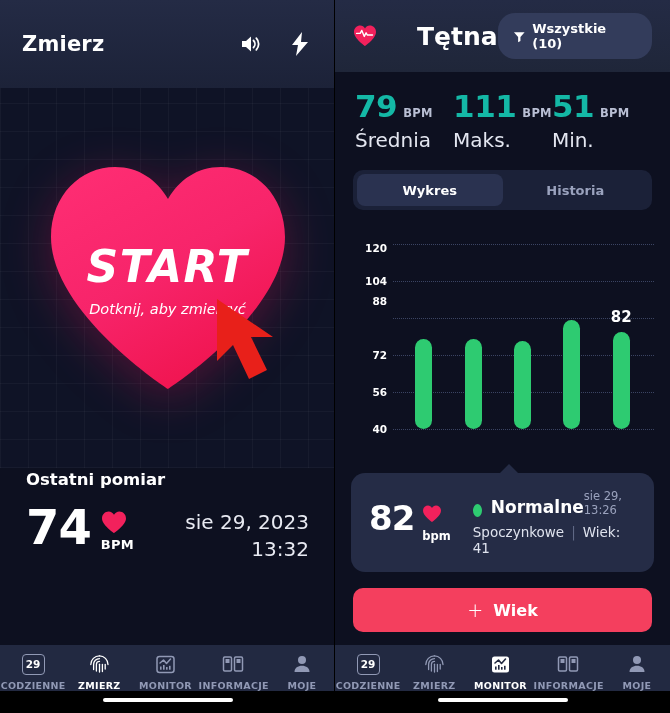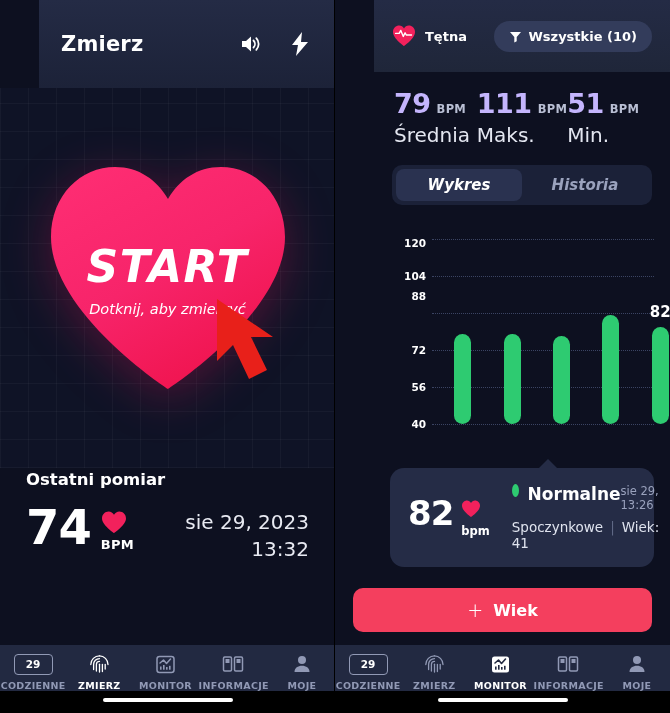--- a/index.html
+++ b/index.html
@@ -2,21 +2,21 @@
 <html><head>
 <meta charset="utf-8">
 <style>
   * { margin:0; padding:0; box-sizing:border-box; }
   html,body{ width:670px; height:713px; overflow:hidden; }
   body{
     font-family:"DejaVu Sans", sans-serif;
     background:#000;
     display:flex;
   }
-  .panel{ width:335px; height:713px; position:relative; overflow:hidden;padding-left:39px; }
+  .panel{ width:335px; height:713px; position:relative; overflow:hidden; }
   .panel.left{ background:#0d1020; }
   .panel.right{ background:#0d1020; }
   .divider{ position:absolute; left:334px; top:0; width:1px; height:713px; background:#000; z-index:50; }
 
   
   .l-header{
     height:88px; background:linear-gradient(180deg,#242b45 0%,#1c2238 100%);
     display:flex; align-items:center; padding:0 22px; position:relative;
   }
   .l-title{ font-size:21px; font-weight:bold; color:#fff; letter-spacing:.2px; }
@@ -52,41 +52,41 @@
   .bpm-unit{ font-size:13px; font-weight:bold; color:#fff; margin-top:3px; letter-spacing:.3px; }
   .last-date{ margin-left:auto; text-align:right; padding-top:4px; }
   .last-date div{ font-size:20px; color:#e8eaf2; line-height:1.35; }
 
   
   .r-header{
     height:72px; background:linear-gradient(180deg,#242b45 0%,#1f2639 100%);
     display:flex; align-items:center; padding:0 18px;
   }
   .r-title-grp{ display:flex; align-items:center; gap:9px; }
-  .r-title{ font-size:13px; font-weight:bold; color:#fff; }
+  .r-title{ font-size:25px; font-weight:bold; color:#fff;margin-left:31px; }
   .filter-pill{
     margin-left:auto; display:flex; align-items:center; gap:7px;
     background:#333c5b; border-radius:17px; padding:8px 15px;
   }
   .filter-pill span{ font-size:13px; font-weight:bold; color:#fff; }
 
   .stats-row{ display:flex; padding:16px 20px 6px 20px; }
   .stat{ width:111px; }
   .stat-top{ display:flex; align-items:baseline; gap:6px; }
-  .stat-val{ font-size:27px; font-weight:bold; color:#c4b5fd; letter-spacing:-.5px; }
+  .stat-val{ font-size:31px; font-weight:bold; color:#14b8a6; letter-spacing:-.5px; }
   .stat-unit{ font-size:11.5px; font-weight:bold; color:#b9bfd4; letter-spacing:.3px; }
   .stat-label{ font-size:20px; color:#e3e6f0; margin-top:4px; }
 
   .tabs{
     margin:12px 18px 0 18px; background:#1b2138; border-radius:10px;
     display:flex; padding:4px; height:40px;
   }
   .tab{
     flex:1; display:flex; align-items:center; justify-content:center;
-    font-size:15px; font-weight:bold; color:#9aa2bd; border-radius:8px;font-style:italic;
+    font-size:13px; font-weight:bold; color:#9aa2bd; border-radius:8px;
   }
   .tab.active{ background:#2a3250; color:#fff; }
 
   .chart{ position:relative; margin:22px 16px 0 16px; height:215px; }
   .grid-line{ position:absolute; left:42px; right:0; height:0; border-top:1px dotted #3b4463; }
   .grid-lbl{ position:absolute; left:0; width:36px; text-align:right; font-size:10.5px; font-weight:bold; color:#fff; transform:translateY(-50%); }
   .bars{ position:absolute; left:48px; right:8px; top:0; bottom:0; }
   .bar{ position:absolute; width:17px; border-radius:9px; background:#2ecb71; }
   .bar-lbl{ position:absolute; font-size:15px; font-weight:bold; color:#fff; transform:translate(-50%,-100%); }
 
@@ -97,21 +97,21 @@
   .caret{
     position:absolute; top:-9px; left:148px; width:0; height:0;
     border-left:10px solid transparent; border-right:10px solid transparent;
     border-bottom:10px solid #252c46;
   }
   .mc-left{ display:flex; align-items:flex-start; }
   .mc-val{ font-size:34px; font-weight:bold; color:#fff; line-height:.9; letter-spacing:-1px; }
   .mc-unit-col{ margin-left:8px; padding-top:2px; }
   .mc-unit{ font-size:11.5px; font-weight:bold; color:#fff; margin-top:2px; }
   .mc-right{ margin-left:22px; flex:1; }
-  .mc-top{ display:flex; align-items:flex-start; }
+  .mc-top{ display:flex; align-items:flex-end; }
   .dot{ width:13px; height:13px; border-radius:50%; background:#2ecb71; margin-right:9px; }
   .mc-status{ font-size:17px; font-weight:bold; color:#fff; }
   .mc-time{ margin-left:auto; font-size:11.5px; color:#9aa2bd; }
   .mc-sub{ font-size:13.5px; color:#dfe3ee; margin-top:7px; }
   .mc-sep{ color:#5f6885; margin:0 7px; }
 
   .add-btn{
     position:absolute; left:18px; right:18px; top:588px; height:44px;
     background:#f43f5e; border-radius:10px;
     display:flex; align-items:center; justify-content:center; gap:10px;
@@ -129,21 +129,21 @@
   }
   .navbar .gesture i{
     position:absolute; left:50%; transform:translateX(-50%); top:7px;
     width:130px; height:4px; background:#fff; border-radius:2px; display:block;
   }
   .nav-item{ flex:1; display:flex; flex-direction:column; align-items:center; gap:5px; }
   .nav-ico{ height:22px; display:flex; align-items:center; justify-content:center; }
   .nav-lbl{ font-size:9.5px; font-weight:bold; color:#9199b5; letter-spacing:.3px; }
   .nav-item.active .nav-lbl{ color:#fff; }
   .cal-badge{
-    width:39px; height:21px; border:1.6px solid #9199b5; border-radius:4px;
+    width:23px; height:21px; border:1.6px solid #9199b5; border-radius:4px;
     display:flex; align-items:center; justify-content:center;
     font-size:10.5px; font-weight:bold; color:#ffffff;
   }
 </style>
 </head>
 <body>
 
 <div class="panel left">
 
   <div class="l-header">

